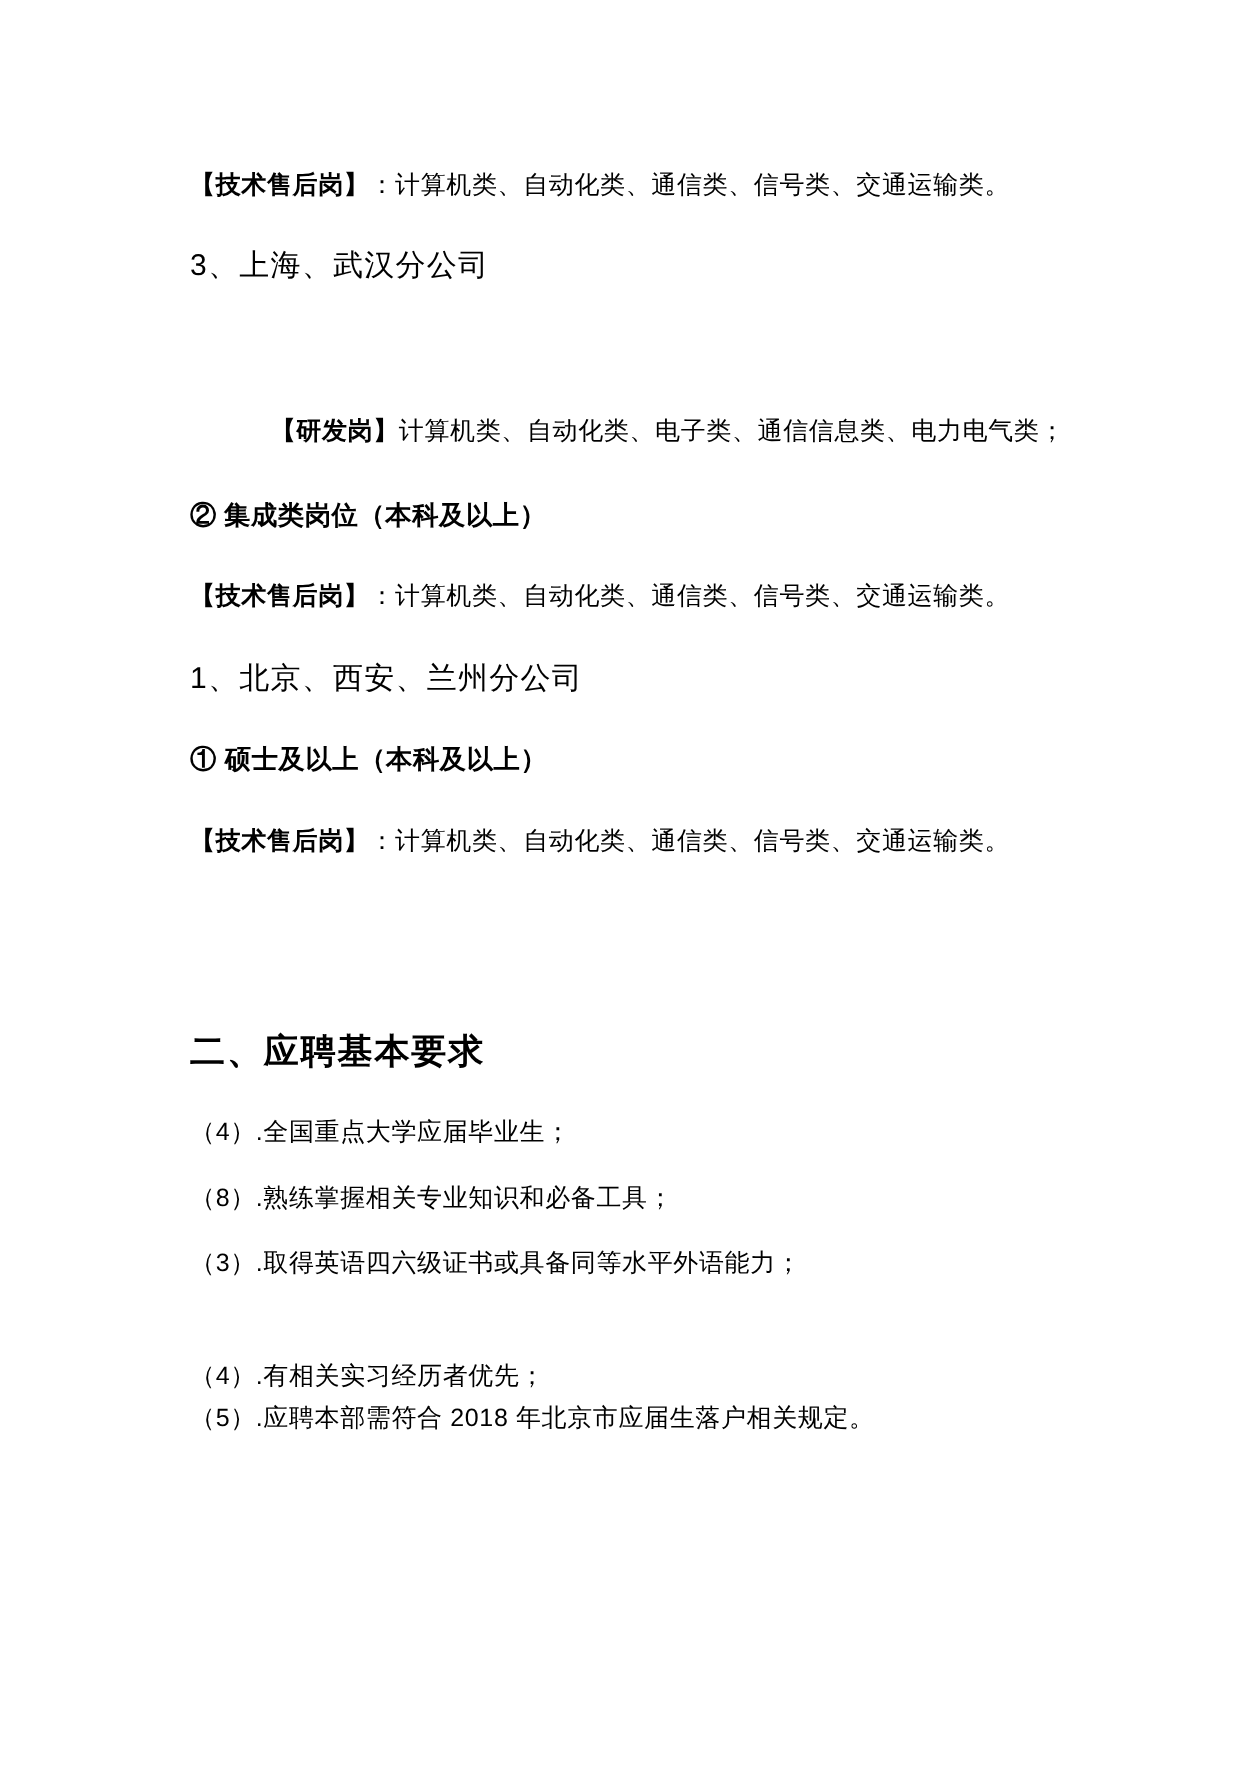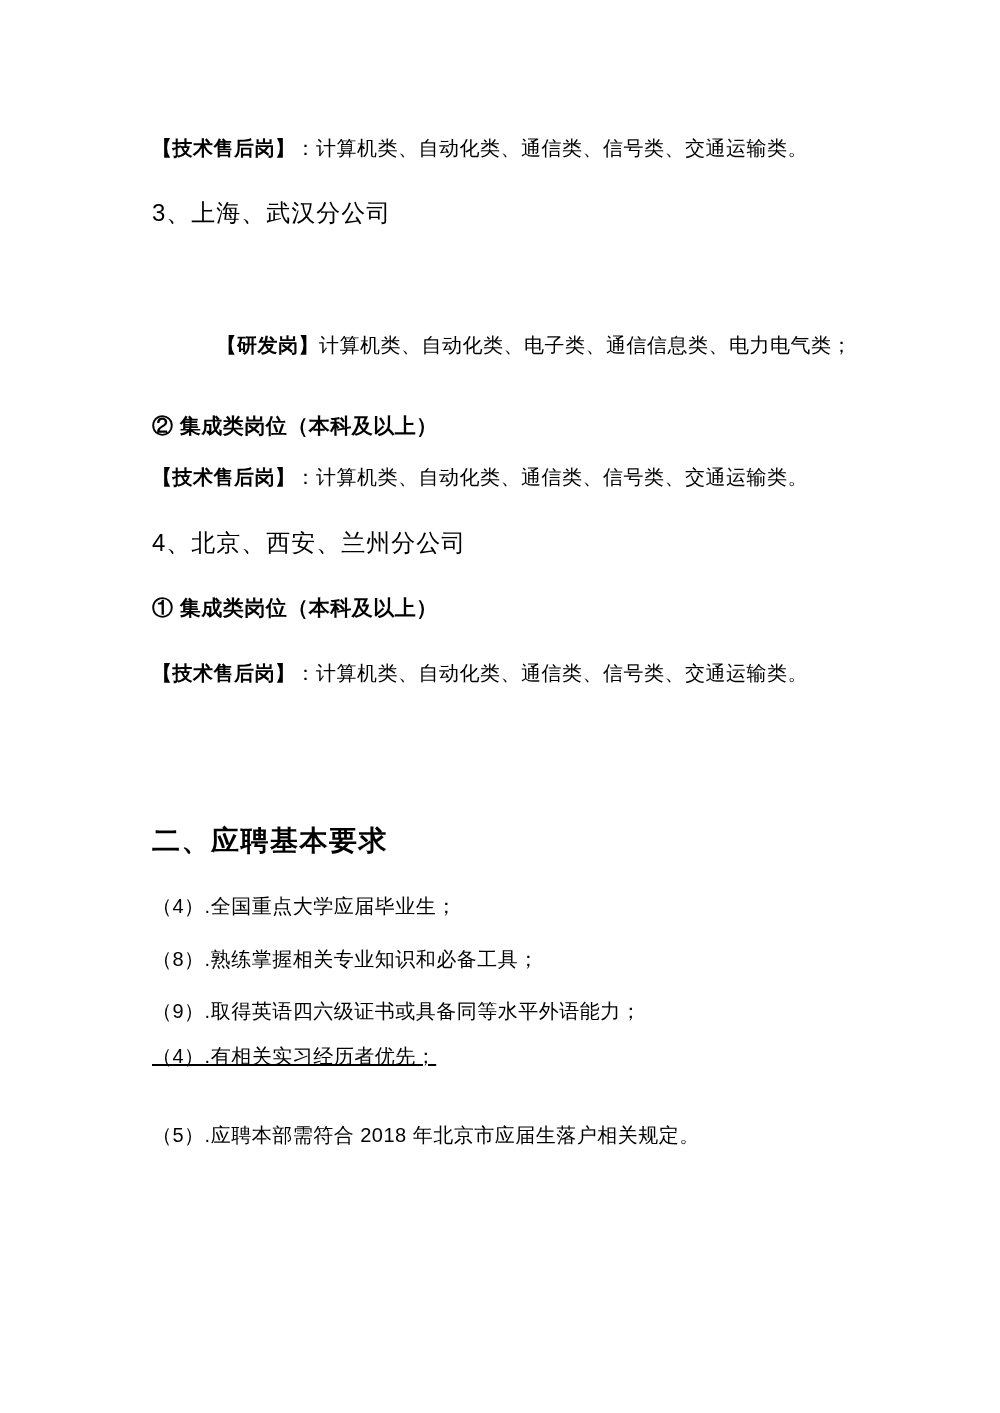--- a/index.html
+++ b/index.html
@@ -61,39 +61,39 @@
     <span class="job-label">【技术售后岗】</span><span>：计算机类、自动化类、通信类、信号类、交通运输类。</span>
   </div>
 
   <div class="block h2-heading" style="top: 198px;">3、上海、武汉分公司</div>
 
 
   <div class="block job-line" style="top: 333px; text-align: right;">
     <span class="job-label">【研发岗】</span><span>计算机类、自动化类、电子类、通信信息类、电力电气类；</span>
   </div>
 
-  <div class="block sub-heading" style="top: 413px;">② 集成类岗位（本科及以上）</div>
+  <div class="block sub-heading" style="top: 399px; font-family: Liberation Serif, serif;">② 集成类岗位（本科及以上）</div>
 
   <div class="block job-line" style="top: 465px;">
     <span class="job-label">【技术售后岗】</span><span>：计算机类、自动化类、通信类、信号类、交通运输类。</span>
   </div>
 
-  <div class="block h2-heading" style="top: 528px;">4、北京、西安、兰州分公司</div>
+  <div class="block h2-heading" style="top: 528px;">1、北京、西安、兰州分公司</div>
 
-  <div class="block sub-heading" style="top: 595px;">① 集成类岗位（本科及以上）</div>
+  <div class="block sub-heading" style="top: 595px;">① 硕士及以上（本科及以上）</div>
 
   <div class="block job-line" style="top: 661px;">
     <span class="job-label">【技术售后岗】</span><span>：计算机类、自动化类、通信类、信号类、交通运输类。</span>
   </div>
 
   <div class="block h1-heading" style="top: 823px;">二、应聘基本要求</div>
 
   <div class="block req-line" style="top: 894px;">（4）.全国重点大学应届毕业生；</div>
 
   <div class="block req-line" style="top: 947px;">（8）.熟练掌握相关专业知识和必备工具；</div>
 
-  <div class="block req-line" style="top: 999px;">（9）.取得英语四六级证书或具备同等水平外语能力；</div>
+  <div class="block req-line" style="top: 999px;">（3）.取得英语四六级证书或具备同等水平外语能力；</div>
 
-  <div class="block req-line" style="top: 1044px; text-decoration: underline;">（4）.有相关实习经历者优先；</div>
+  <div class="block req-line" style="top: 1089px;">（4）.有相关实习经历者优先；</div>
 
   <div class="block req-line" style="top: 1103px; margin-top: 20px;">（5）.应聘本部需符合 2018 年北京市应届生落户相关规定。</div>
 
 </div>
 
 </body></html>

